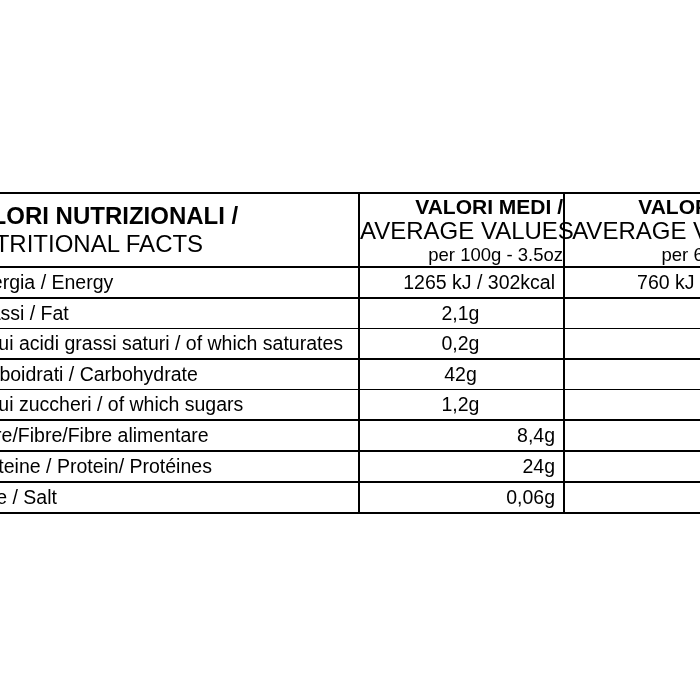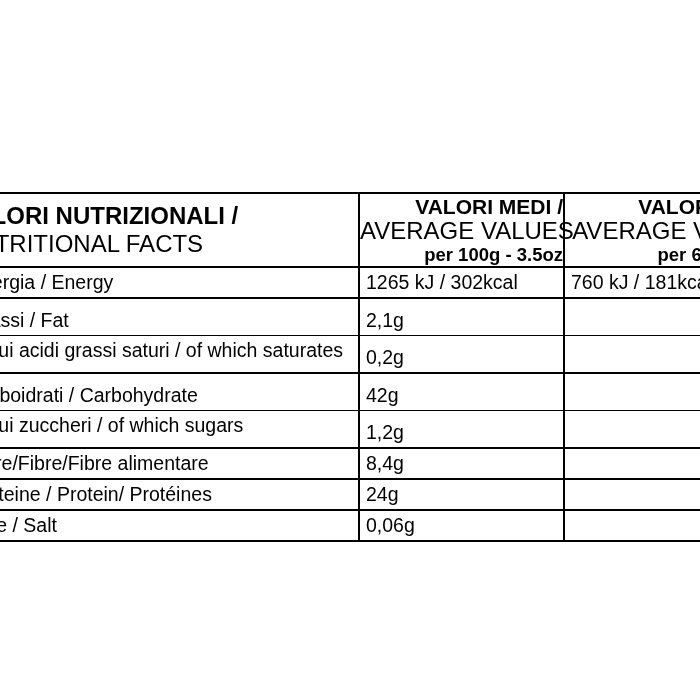--- a/index.html
+++ b/index.html
@@ -32,36 +32,36 @@
   .lbl{
     font-size:19.5px;
     line-height:25px;
     padding:2px 6px 2px 8px;
     white-space:nowrap;
   }
   .val{
     font-size:19.5px;
     line-height:25px;
     padding:2px 8px 2px 6px;
-    text-align:left;
+    text-align:right;
     white-space:nowrap;
   }
   
   .sub{
     display:block;
     padding:2px 6px 2px 8px;
     white-space:nowrap;
     font-size:19.5px;
     line-height:25px;
   }
   .sub.first{border-bottom:1px solid #000000;}
   .sub-val{
     display:block;
-    padding:9px 8px 2px 6px;
-    text-align:left;
+    padding:2px 8px 2px 6px;
+    text-align:center;
     white-space:nowrap;
     font-size:19.5px;
     line-height:25px;
   }
   .sub-val.first{border-bottom:1px solid #000000;}
   .stack{padding:0 !important;}
 
   
   .hdr-label{
     padding:6px 6px 8px 8px;
@@ -71,21 +71,21 @@
   }
   .hdr-label .l2{
     font-size:24px;font-weight:normal;line-height:28px;white-space:nowrap;
   }
   .hdr-val{
     text-align:right;
     padding:4px 4px 6px 4px;
   }
   .hdr-val .h1{font-size:21px;font-weight:bold;line-height:25px;white-space:nowrap;}
   .hdr-val .h2{font-size:24px;font-weight:normal;line-height:24px;white-space:nowrap;}
-  .hdr-val .h3{font-size:18.5px;font-weight:bold;line-height:23px;white-space:nowrap;}
+  .hdr-val .h3{font-size:18.5px;font-weight:normal;line-height:23px;white-space:nowrap;}
 </style>
 </head>
 <body>
 
 <table id="nutrition-table">
   <colgroup>
     <col class="col-label">
       <col class="col-v1">
       <col class="col-v2">
   </colgroup>

